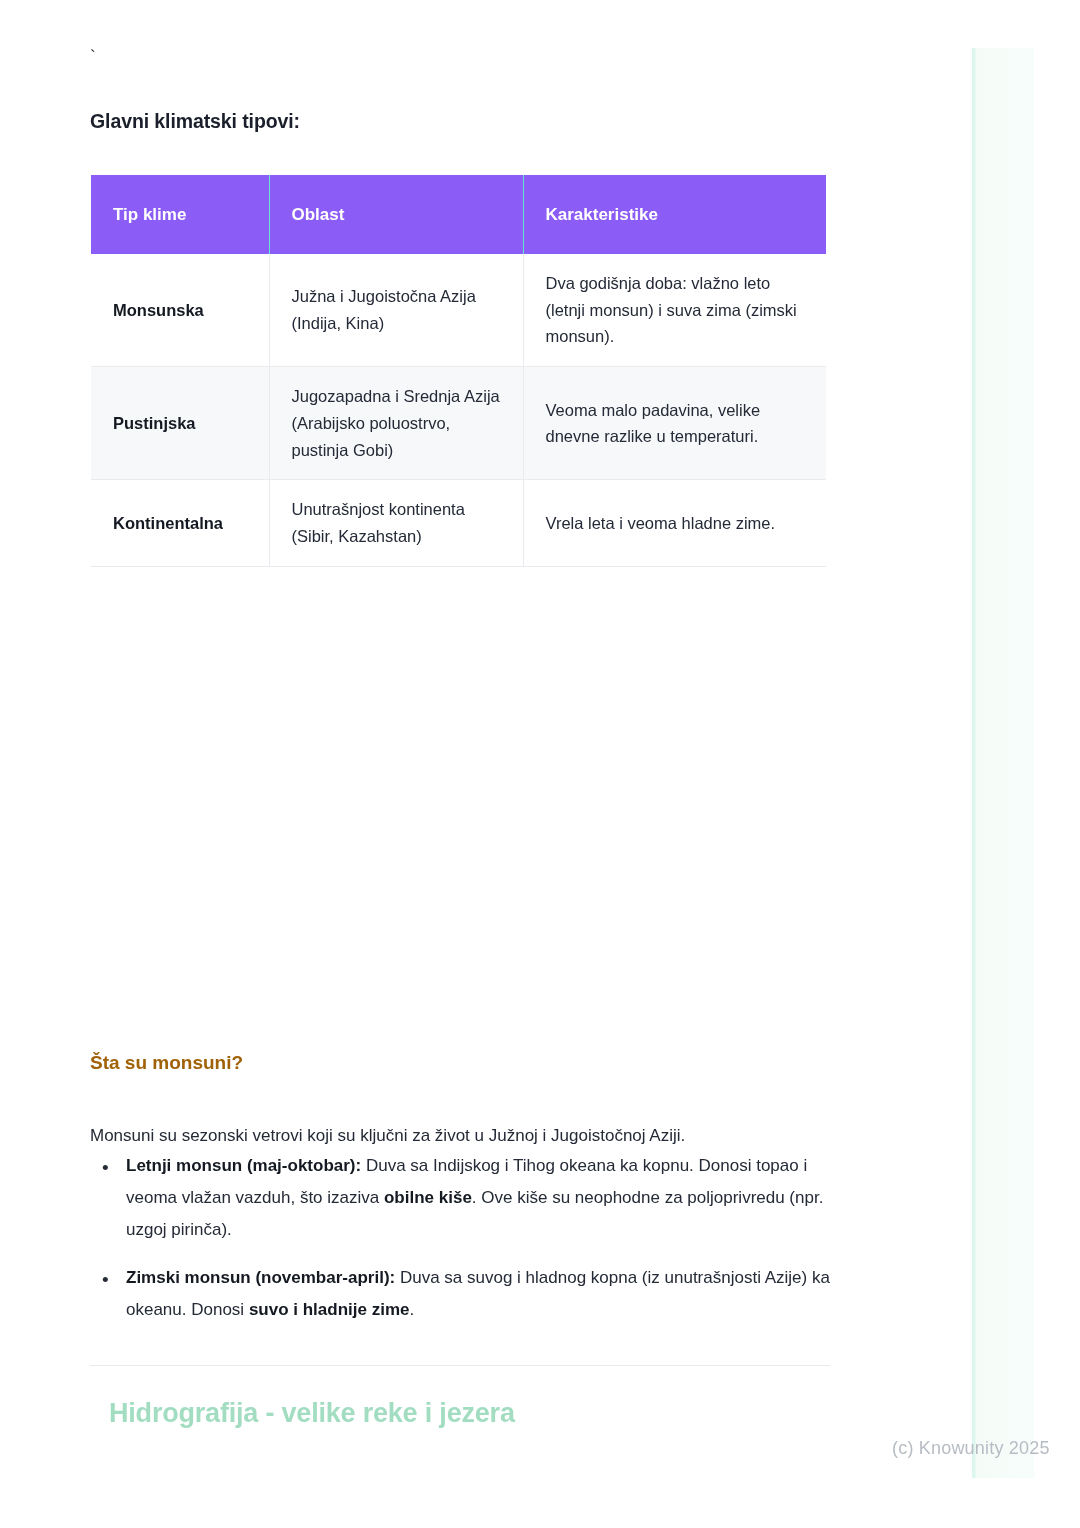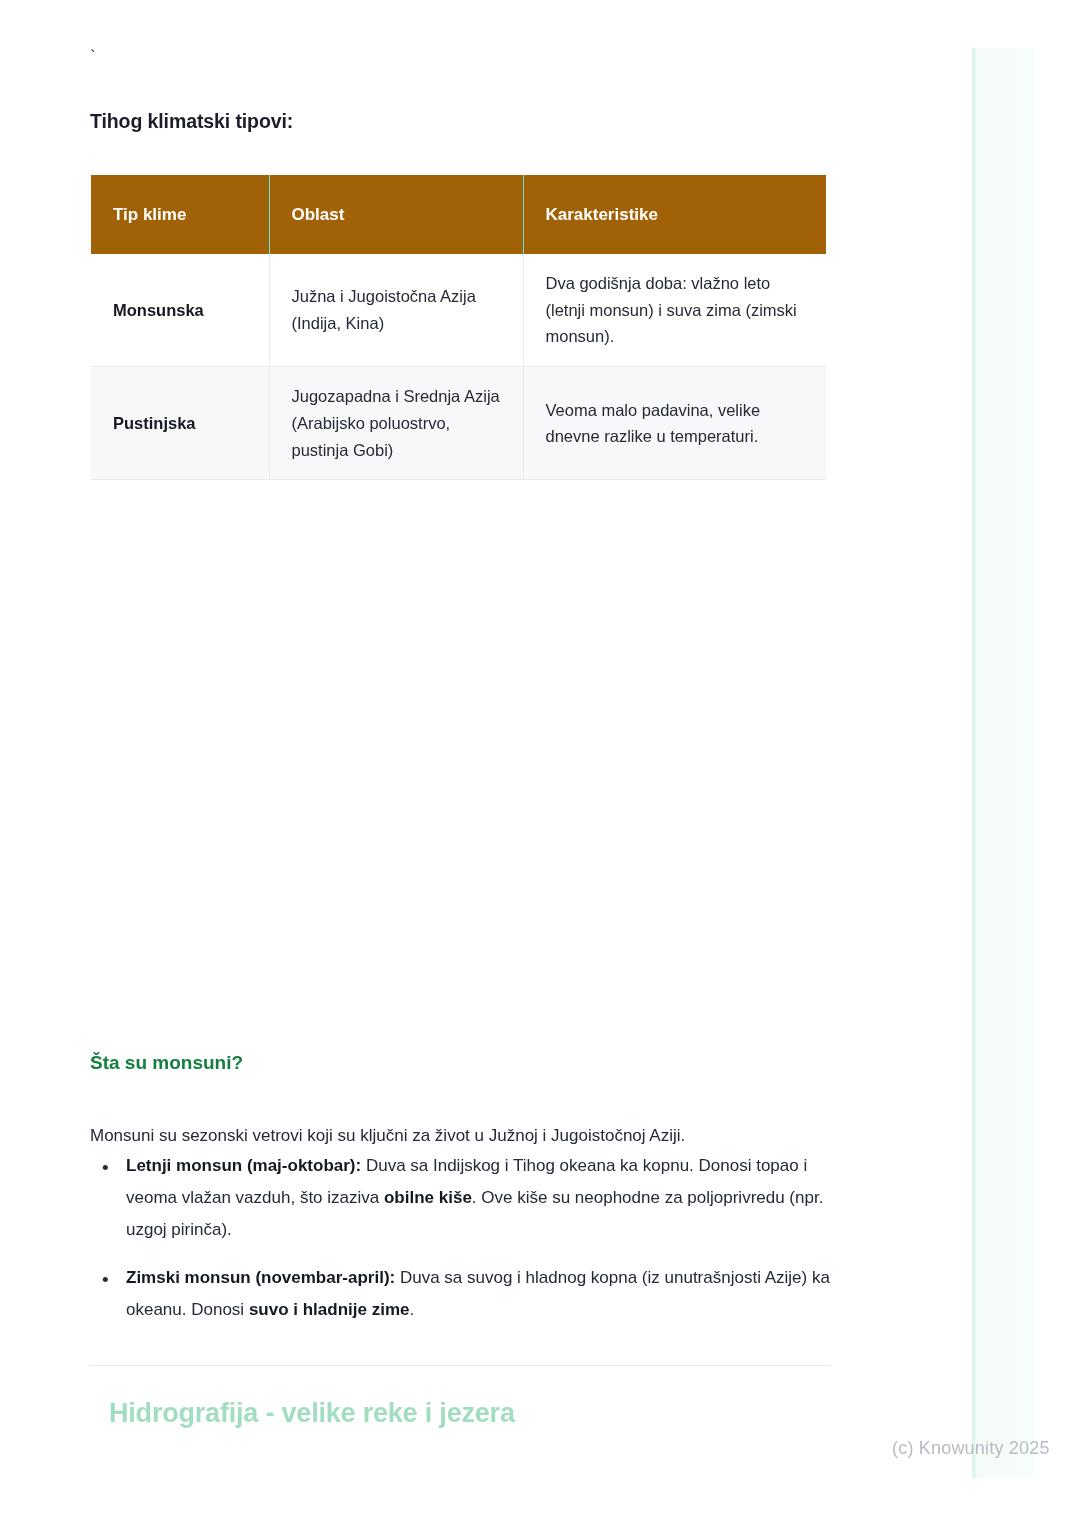--- a/index.html
+++ b/index.html
@@ -58,21 +58,21 @@
   
   table.climate-table {
     position: absolute;
     left: 91px;
     top: 175px;
     width: 735px;
     border-collapse: collapse;
     table-layout: fixed;
   }
   table.climate-table th {
-    background: #a16207;
+    background: #8b5cf6;
     color: #ffffff;
     font-size: 17px;
     font-weight: 600;
     text-align: left;
     padding: 20px 22px;
     height: 79px;
     border-right: 1px solid #63e6ce;
     vertical-align: middle;
   }
   table.climate-table th:last-child { border-right: none; }
@@ -99,21 +99,21 @@
   table.climate-table tbody tr:nth-child(even) td { background: #f7f8fa; }
   table.climate-table tbody tr:last-child td { border-bottom: 1px solid #e9ebee; }
 
   
   .sub-title {
     position: absolute;
     left: 90px;
     top: 1052px;
     font-size: 19px;
     font-weight: 700;
-    color: #15803d;
+    color: #a16207;
   }
   .intro-para {
     position: absolute;
     left: 90px;
     top: 1105px;
     width: 780px;
     font-size: 17px;
     line-height: 1.6;
     color: #242a36;
   }
@@ -176,40 +176,45 @@
 </style>
 </head>
 <body>
 
 <div class="side-panel"></div>
 
 <div class="page">
 
   <div class="tick-mark">`</div>
 
-  <div class="section-title">Tihog klimatski tipovi:</div>
+  <div class="section-title">Glavni klimatski tipovi:</div>
 
   <table class="climate-table">
     <thead>
       <tr>
         <th class="c0">Tip klime</th>
         <th class="c1">Oblast</th>
         <th class="c2">Karakteristike</th>
       </tr>
     </thead>
     <tbody>
       <tr>
         <td class="type-cell">Monsunska</td>
         <td>Južna i Jugoistočna Azija (Indija, Kina)</td>
         <td>Dva godišnja doba: vlažno leto (letnji monsun) i suva zima (zimski monsun).</td>
       </tr>
       <tr>
         <td class="type-cell">Pustinjska</td>
         <td>Jugozapadna i Srednja Azija (Arabijsko poluostrvo, pustinja Gobi)</td>
         <td>Veoma malo padavina, velike dnevne razlike u temperaturi.</td>
+      </tr>
+      <tr>
+        <td class="type-cell">Kontinentalna</td>
+        <td>Unutrašnjost kontinenta (Sibir, Kazahstan)</td>
+        <td>Vrela leta i veoma hladne zime.</td>
       </tr>
     </tbody>
   </table>
 
   <div class="sub-title">Šta su monsuni?</div>
 
   <p class="intro-para">Monsuni su sezonski vetrovi koji su ključni za život u Južnoj i Jugoistočnoj Aziji.</p>
 
   <ul class="monsoon-list">
     <li><span class="b">Letnji monsun (maj-oktobar):</span><span> Duva sa Indijskog i Tihog okeana ka kopnu. Donosi topao i veoma vlažan vazduh, što izaziva </span><span class="b">obilne kiše</span><span>. Ove kiše su neophodne za poljoprivredu (npr. uzgoj pirinča).</span></li>

